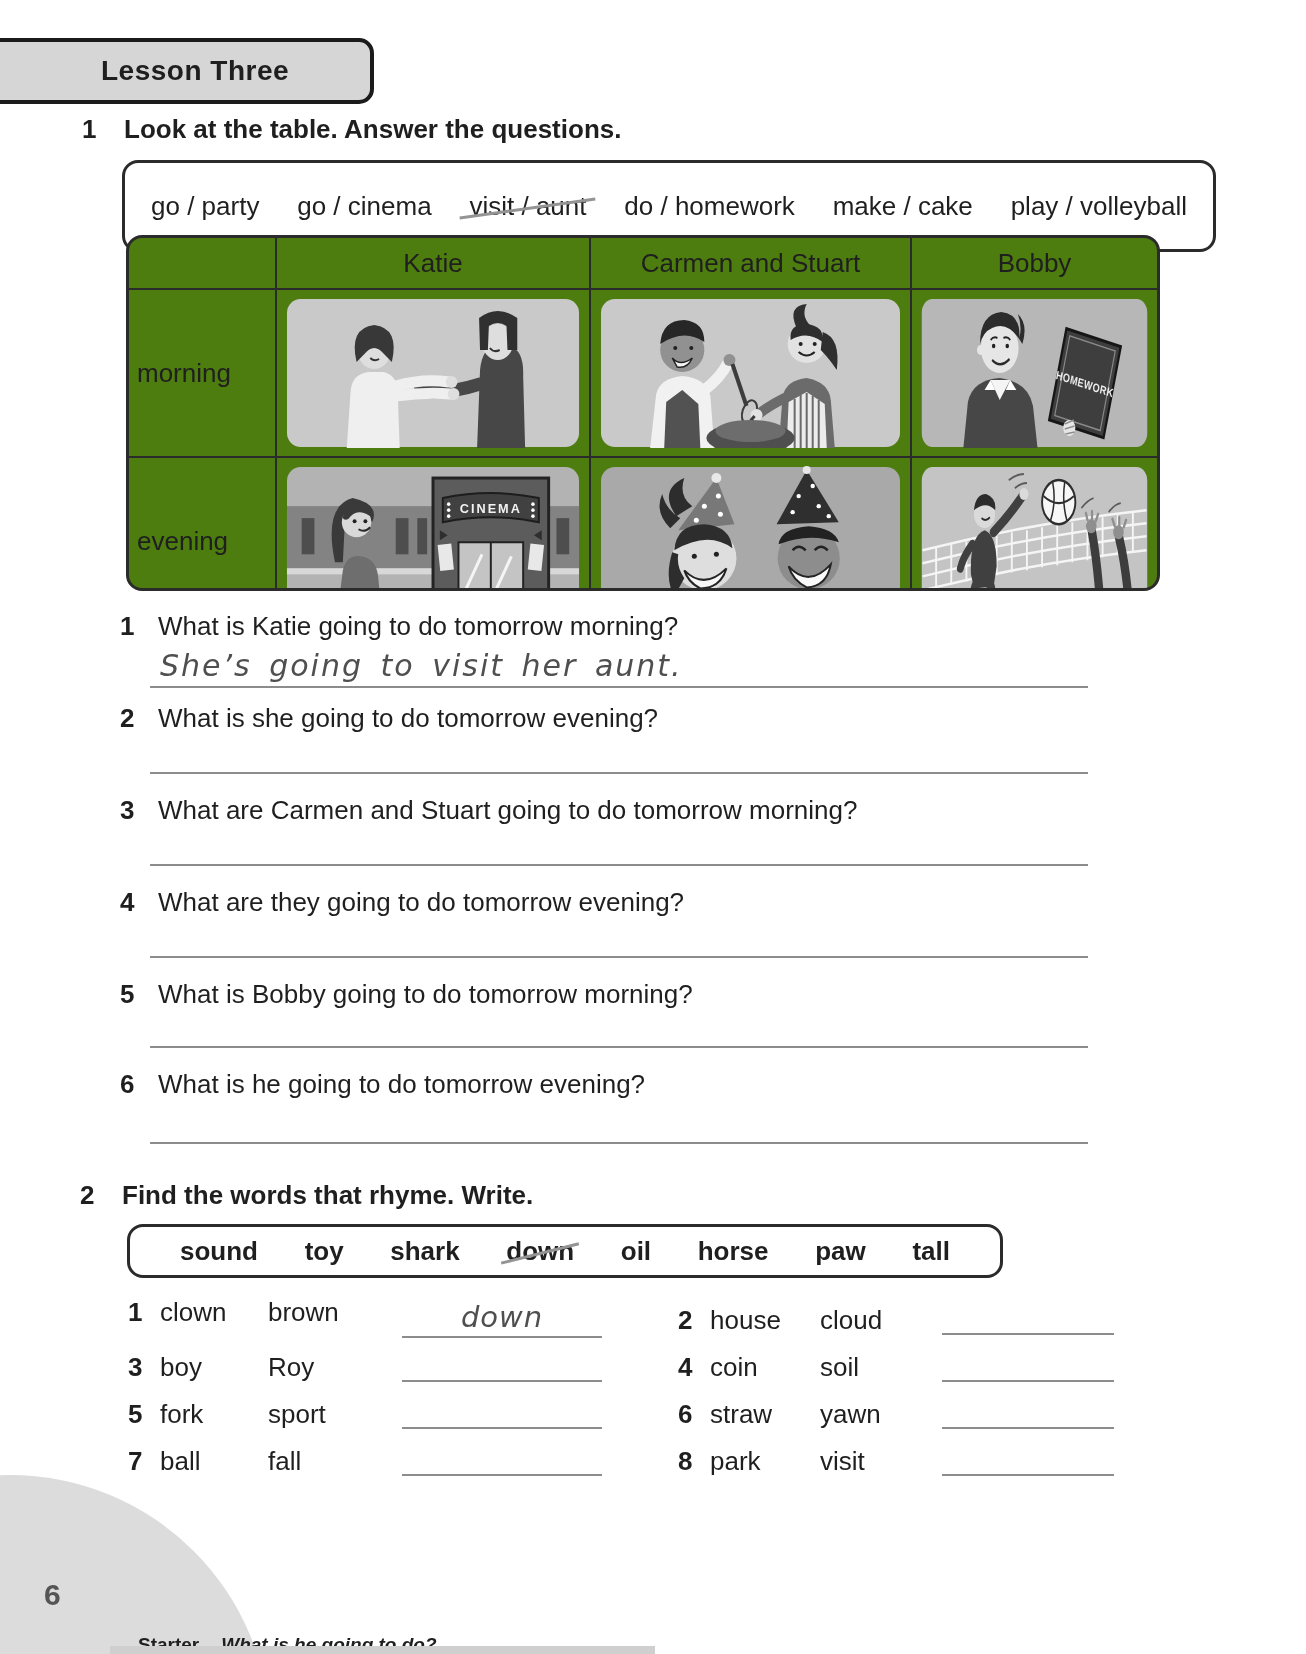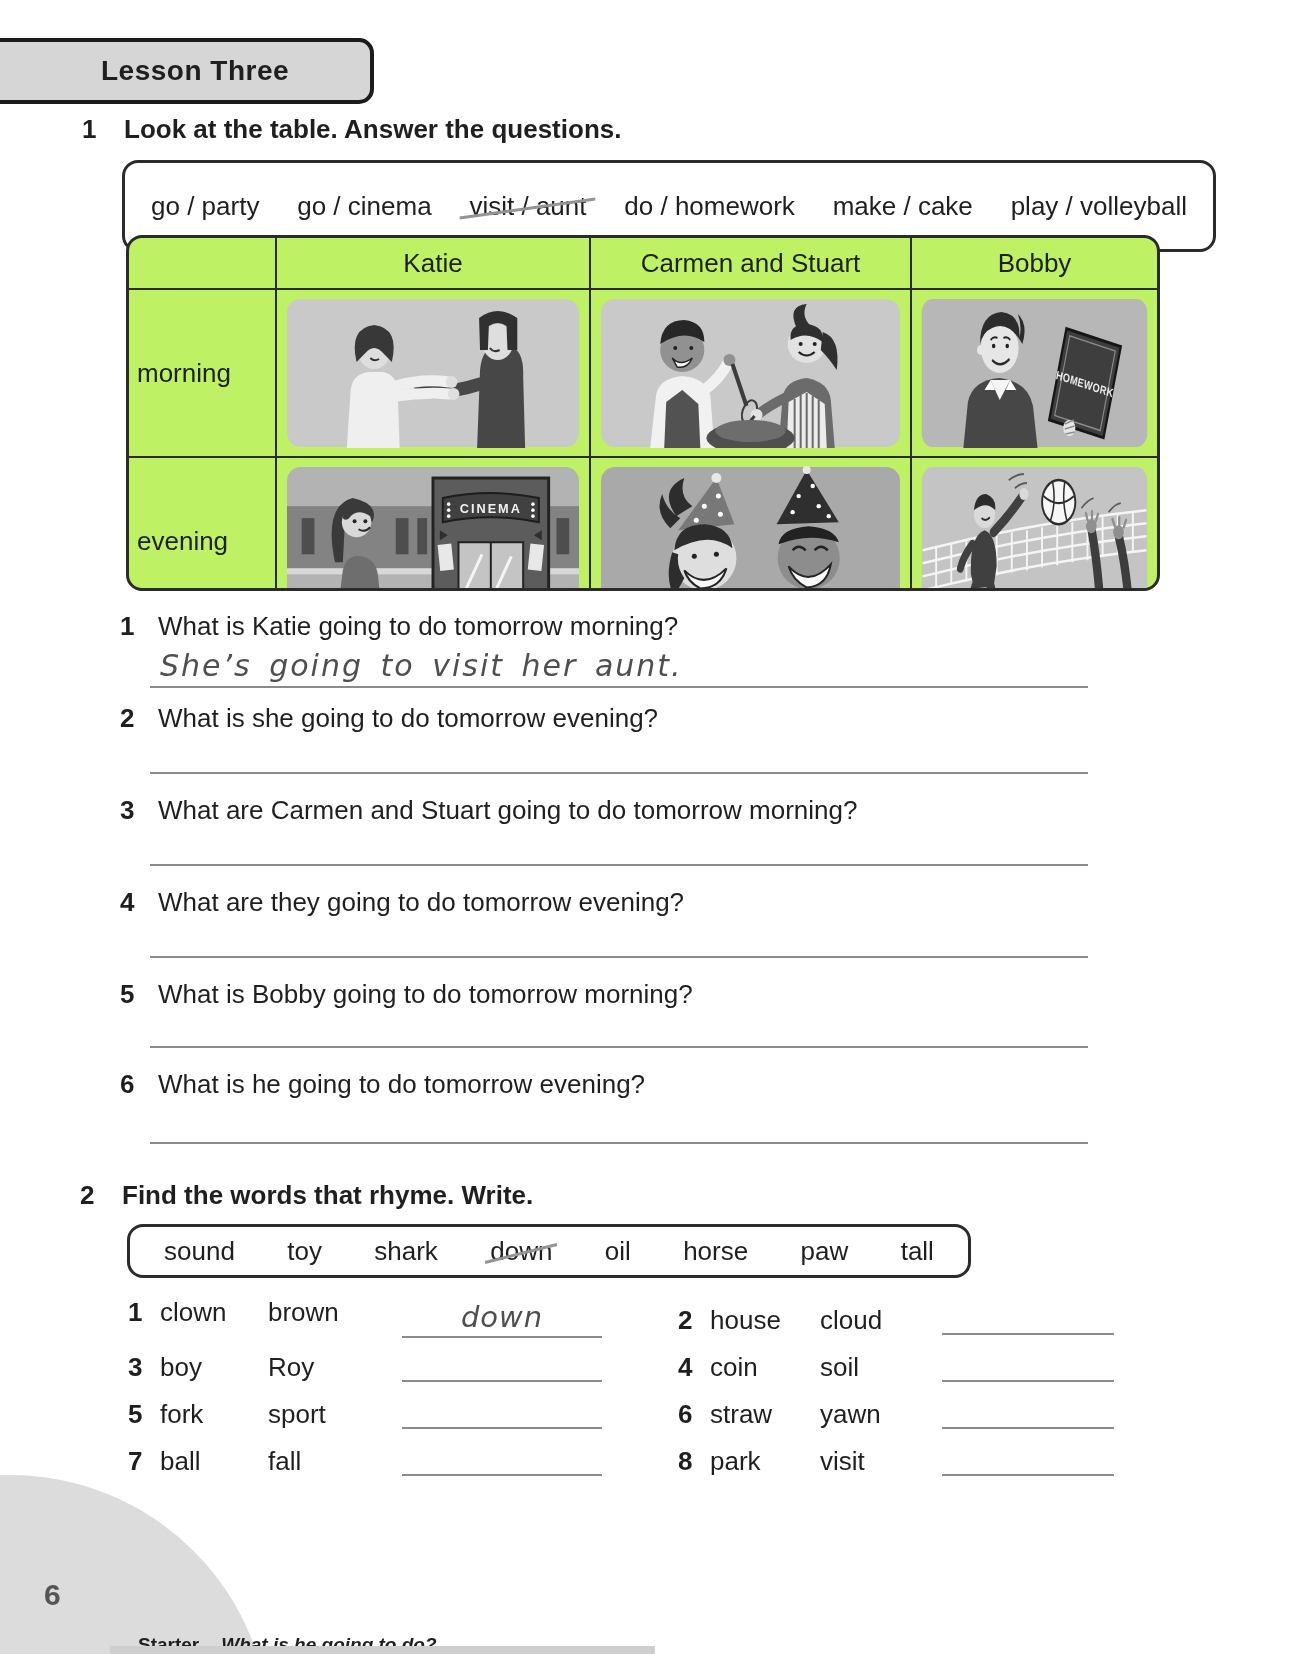--- a/index.html
+++ b/index.html
@@ -15,29 +15,29 @@
   
   .ex-heading{position:absolute;display:flex;gap:20px;font-size:26px;font-weight:bold;}
   #ex1-heading{left:82px;top:114px;}
   #ex2-heading{left:80px;top:1180px;}
   .ex-num{min-width:22px;}
 
   
   .word-bank{position:absolute;border:3px solid #2b2b2b;border-radius:16px;
     display:flex;align-items:center;justify-content:space-between;font-size:26px;background:#fff;}
   #wb1{left:122px;top:160px;width:1036px;height:52px;padding:17px 26px;}
-  #wb2{left:127px;top:1224px;width:770px;height:48px;padding:0 34px;}
+  #wb2{left:127px;top:1224px;width:770px;height:48px;padding:0 50px;font-weight:bold;}
   .crossed{position:relative;}
   .crossed::after{content:"";position:absolute;left:-10px;right:-10px;top:52%;
     border-top:3px solid #949494;transform:rotate(-8deg);}
   .crossed.steep::after{transform:rotate(-14deg);left:-6px;right:-6px;}
 
   
   .sched{position:absolute;left:126px;top:235px;width:1028px;height:350px;
-    border:3px solid #2b2b2b;border-radius:16px;overflow:hidden;background:#bef264;
+    border:3px solid #2b2b2b;border-radius:16px;overflow:hidden;background:#4d7c0f;
     display:grid;grid-template-columns:148px 314px 321px 1fr;grid-template-rows:52px 168px 1fr;}
   .sc{border-right:2.5px solid #2b2b2b;border-bottom:2.5px solid #2b2b2b;}
   .sc.last-col{border-right:none;}
   .sc.last-row{border-bottom:none;}
   .sc.head{display:flex;align-items:center;justify-content:center;font-size:26px;}
   .sc.rowlab{display:flex;align-items:center;padding-left:8px;font-size:26px;}
   .sc.pic{padding:8px 9px;}
   .sc.pic svg{width:100%;height:100%;display:block;}
 
   

